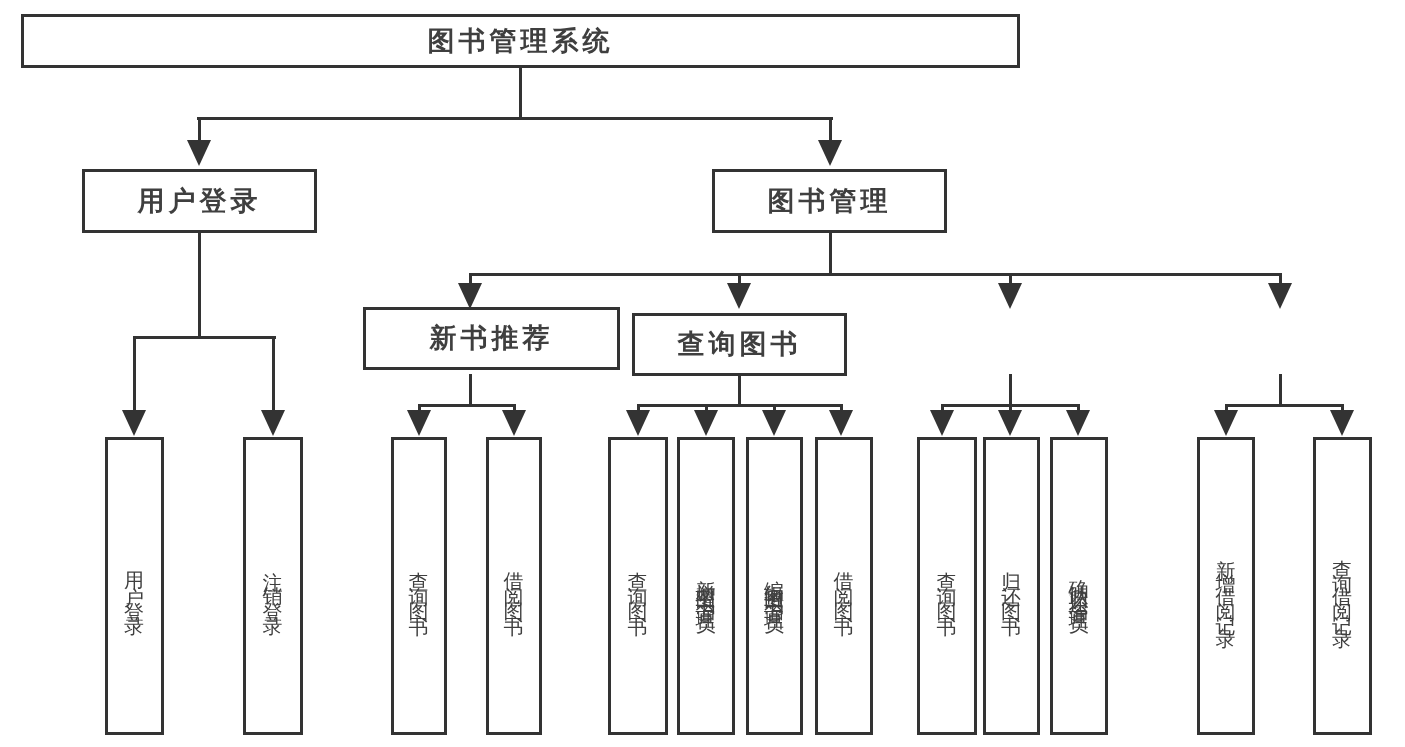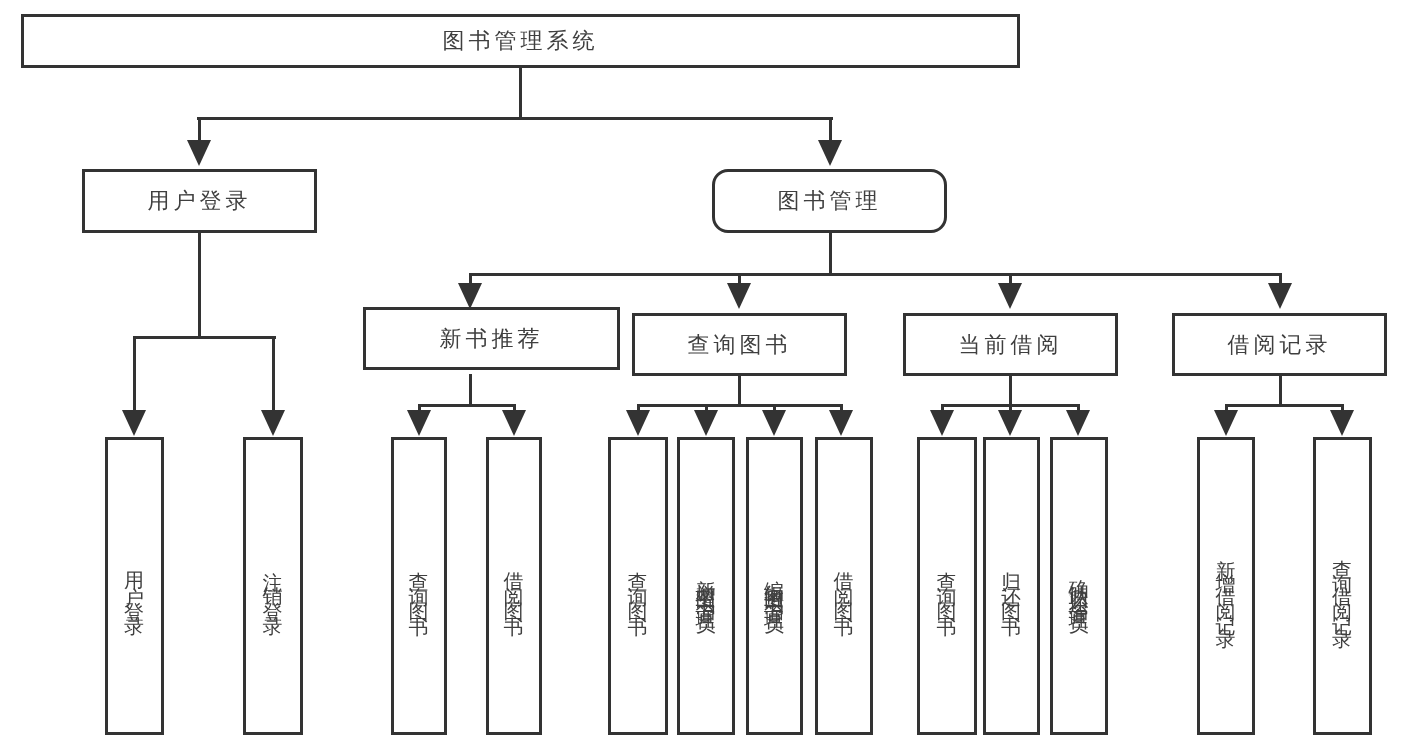--- a/index.html
+++ b/index.html
@@ -20,25 +20,26 @@
   
   .box {
     position: absolute;
     border: 3px solid var(--line);
     background: var(--background);
     display: flex;
     align-items: center;
     justify-content: center;
   }
   .box .lbl {
-    font-size: 22px;
+    font-size: 27px;
     color: var(--text);
     letter-spacing: 4px;
     white-space: nowrap;
     line-height: 1;
+    font-weight: bold;
   }
   
   .vbox {
     position: absolute;
     border: 3px solid var(--line);
     background: var(--background);
     display: flex;
     align-items: center;
     justify-content: center;
   }
@@ -84,21 +85,21 @@
   <div class="vl" style="left:519px; top:66px;  height:53px;"></div>
   <div class="hl" style="left:197px; top:117px; width:636px;"></div>
   <div class="vl" style="left:198px; top:117px; height:26px;"></div>
   <div class="vl" style="left:829px; top:117px; height:26px;"></div>
   <div class="arrow" style="left:187px; top:140px;"></div>
   <div class="arrow" style="left:818px; top:140px;"></div>
 
   <div class="box" style="left:82px; top:169px; width:235px; height:64px;">
     <span class="lbl">用户登录</span>
   </div>
-  <div class="box" style="left:712px; top:169px; width:235px; height:64px;border-radius:16px;">
+  <div class="box" style="left:712px; top:169px; width:235px; height:64px;">
     <span class="lbl">图书管理</span>
   </div>
 
   <div class="vl" style="left:198px; top:231px; height:108px;"></div>
   <div class="hl" style="left:133px; top:336px; width:143px;"></div>
   <div class="vl" style="left:133px; top:336px; height:77px;"></div>
   <div class="vl" style="left:272px; top:336px; height:77px;"></div>
   <div class="arrow" style="left:122px; top:410px;"></div>
   <div class="arrow" style="left:261px; top:410px;"></div>
 
@@ -112,26 +113,20 @@
   <div class="arrow" style="left:727px;  top:283px;"></div>
   <div class="arrow" style="left:998px;  top:283px;"></div>
   <div class="arrow" style="left:1268px; top:283px;"></div>
 
   <div class="box" style="left:363px; top:307px; width:257px; height:63px;">
     <span class="lbl">新书推荐</span>
   </div>
   <div class="box" style="left:632px; top:313px; width:215px; height:63px;">
     <span class="lbl">查询图书</span>
   </div>
-  <div class="box" style="left:903px; top:313px; width:215px; height:63px;">
-    <span class="lbl">当前借阅</span>
-  </div>
-  <div class="box" style="left:1172px; top:313px; width:215px; height:63px;">
-    <span class="lbl">借阅记录</span>
-  </div>
 
   <div class="vl" style="left:469px; top:374px; height:33px;"></div>
   <div class="hl" style="left:418px; top:404px; width:98px;"></div>
   <div class="vl" style="left:418px; top:404px; height:9px;"></div>
   <div class="vl" style="left:513px; top:404px; height:9px;"></div>
   <div class="arrow" style="left:407px; top:410px;"></div>
   <div class="arrow" style="left:502px; top:410px;"></div>
 
   <div class="vl" style="left:738px; top:374px; height:33px;"></div>
   <div class="hl" style="left:637px; top:404px; width:206px;"></div>

